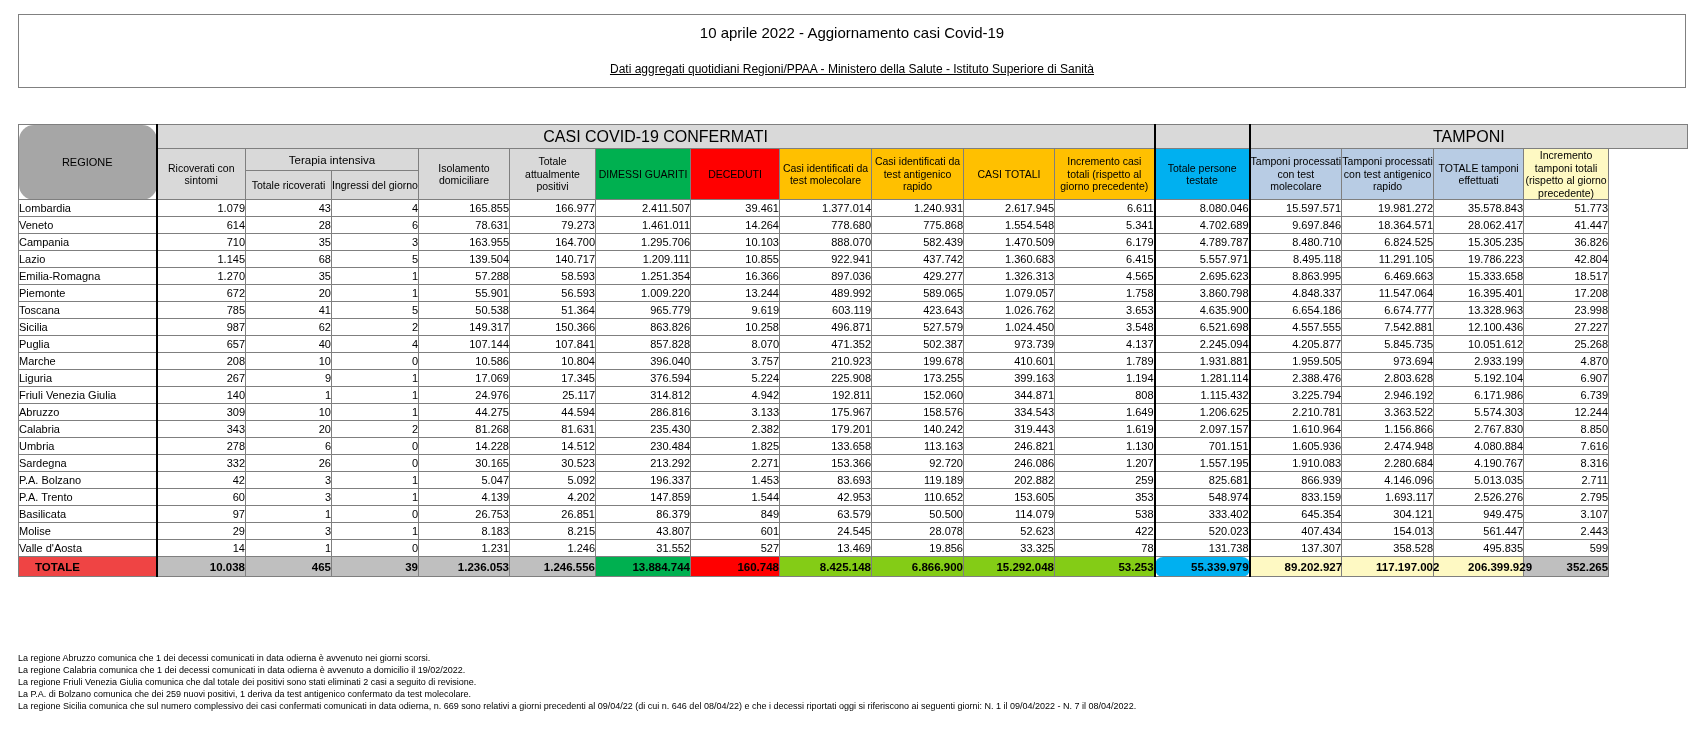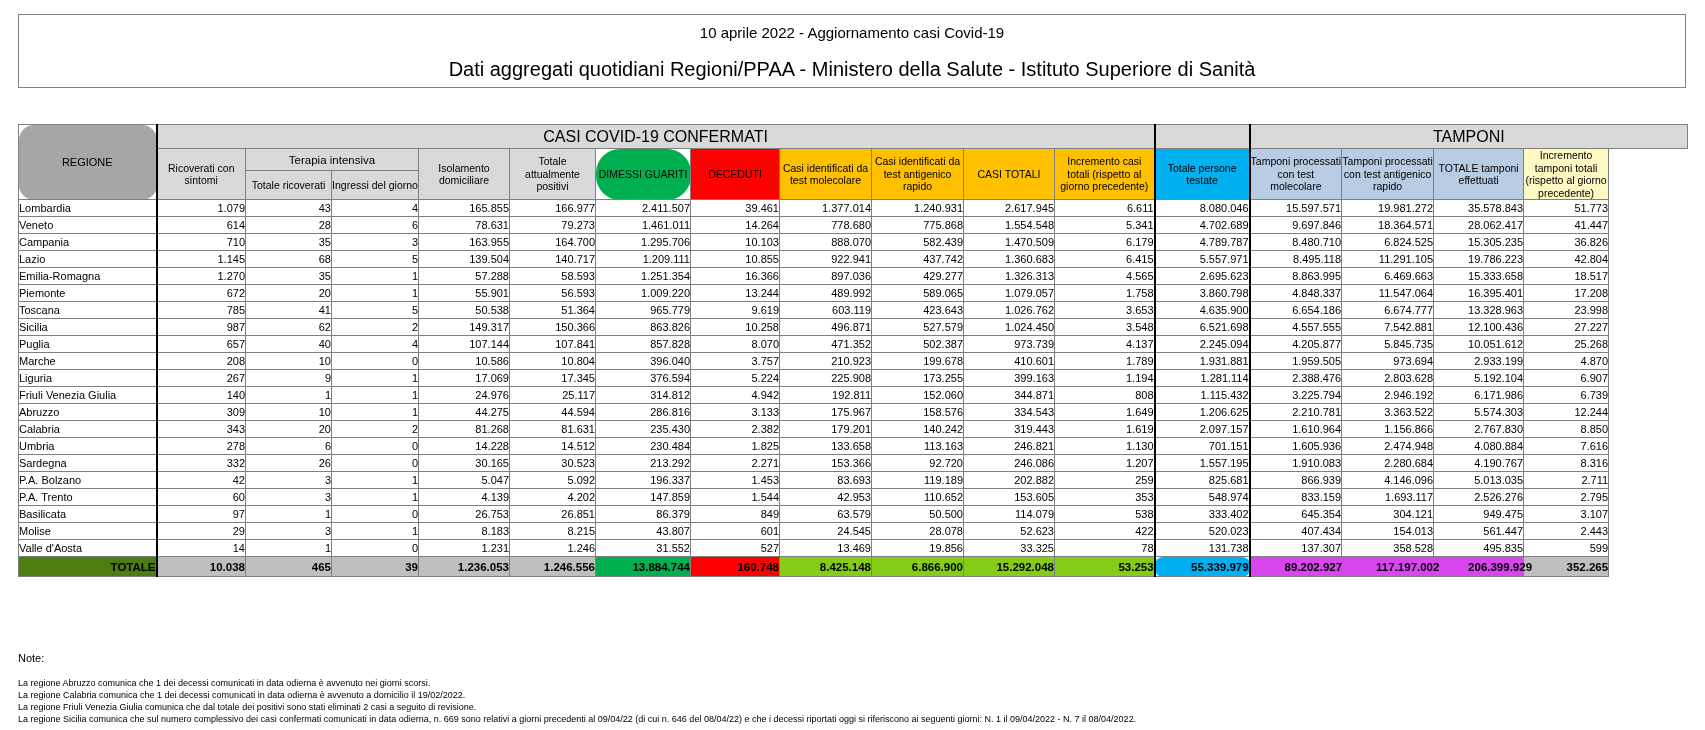--- a/index.html
+++ b/index.html
@@ -35,23 +35,24 @@
     justify-content: center;
     background: #ffffff;
   }
   .title-line1 {
     font-size: 15px;
     line-height: 20px;
     margin-bottom: 16px;
     white-space: nowrap;
   }
   .title-line2 {
-    font-size: 20px;
+    font-size: 12px;
     line-height: 20px;
     white-space: nowrap;
+    text-decoration: underline;
   }
 
   
   .table-wrap {
     position: absolute;
     left: 18px;
     top: 124px;
     width: 1670px;
   }
   table.covid {
@@ -85,21 +86,21 @@
     padding: 1px 2px;
   }
   .hregione {
     background: #a6a6a6;
     text-align: center;
     font-size: 11px;
     font-weight: bold;
     vertical-align: middle;
     border-radius: 15px;
   }
-  .h-green  { background: #00b050; color:#000; font-weight:normal;border-radius:24px; }
+  .h-green  { background: #00b050; color:#000; font-weight:normal; }
   .h-red    { background: #ff0000; color:#000; }
   .h-amber  { background: #ffc000; color:#000; }
   .h-cyan   { background: #00b0f0; color:#000; }
   .h-blue   { background: #b8cce4; color:#000; }
   .h-gray   { background: #fef9c3; color:#000; }
 
   .hterapia {
     background: #d9d9d9;
     text-align: center;
     font-size: 11.5px;
@@ -123,29 +124,29 @@
     padding-right: 3px;
     white-space: nowrap;
   }
   tr.total td {
     background: #bfbfbf;
     font-weight: bold;
     height: 20px;
     font-size: 11.5px;
   }
   tr.total td.region {
-    background: #4d7c0f;
-    text-align: right;
-    padding-left: 9px;
+    background: #ef4444;
+    text-align: left;
+    padding-left: 16px;
   }
   tr.total td.c-green { background: #00b050; }
   tr.total td.c-red   { background: #ff0000; }
   tr.total td.c-amber { background: #84cc16; }
   tr.total td.c-cyan  { background: #00b0f0; border-radius: 8px; }
-  tr.total td.c-blue  { background: #d946ef; padding-left: 34px; }
+  tr.total td.c-blue  { background: #fef9c3; padding-left: 34px; }
   tr.total td.c-gray  { background: #bfbfbf; }
 
   
   .sep-left { border-left: 2px solid #000000 !important; }
   .sep-right { border-right: 2px solid #000000 !important; }
 
   
   .notes {
     position: absolute;
     left: 18px;
@@ -639,22 +640,22 @@
             <td class="num c-blue">89.202.927</td>
             <td class="num c-blue">117.197.002</td>
             <td class="num c-blue">206.399.929</td>
             <td class="num c-gray">352.265</td>
           </tr>
         </tbody>
     </table>
   </div>
 
   <div class="notes">
-    <div class="notes-title">Note:</div>
     <div id="notes-lines">
         <div class="note-line">La regione Abruzzo comunica che 1 dei decessi comunicati in data odierna è avvenuto nei giorni scorsi.</div>
         <div class="note-line">La regione Calabria comunica che 1 dei decessi comunicati in data odierna è avvenuto a domicilio il 19/02/2022.</div>
         <div class="note-line">La regione Friuli Venezia Giulia comunica che dal totale dei positivi sono stati eliminati 2 casi a seguito di revisione.</div>
+        <div class="note-line">La P.A. di Bolzano comunica che dei 259 nuovi positivi, 1 deriva da test antigenico confermato da test molecolare.</div>
         <div class="note-line">La regione Sicilia comunica che sul numero complessivo dei casi confermati comunicati in data odierna, n. 669 sono relativi a giorni precedenti al 09/04/22 (di cui n. 646 del 08/04/22) e che i decessi riportati oggi si riferiscono ai seguenti giorni: N. 1 il 09/04/2022 - N. 7 il 08/04/2022.</div>
       </div>
   </div>
 
 </div>
 
 </body></html>

